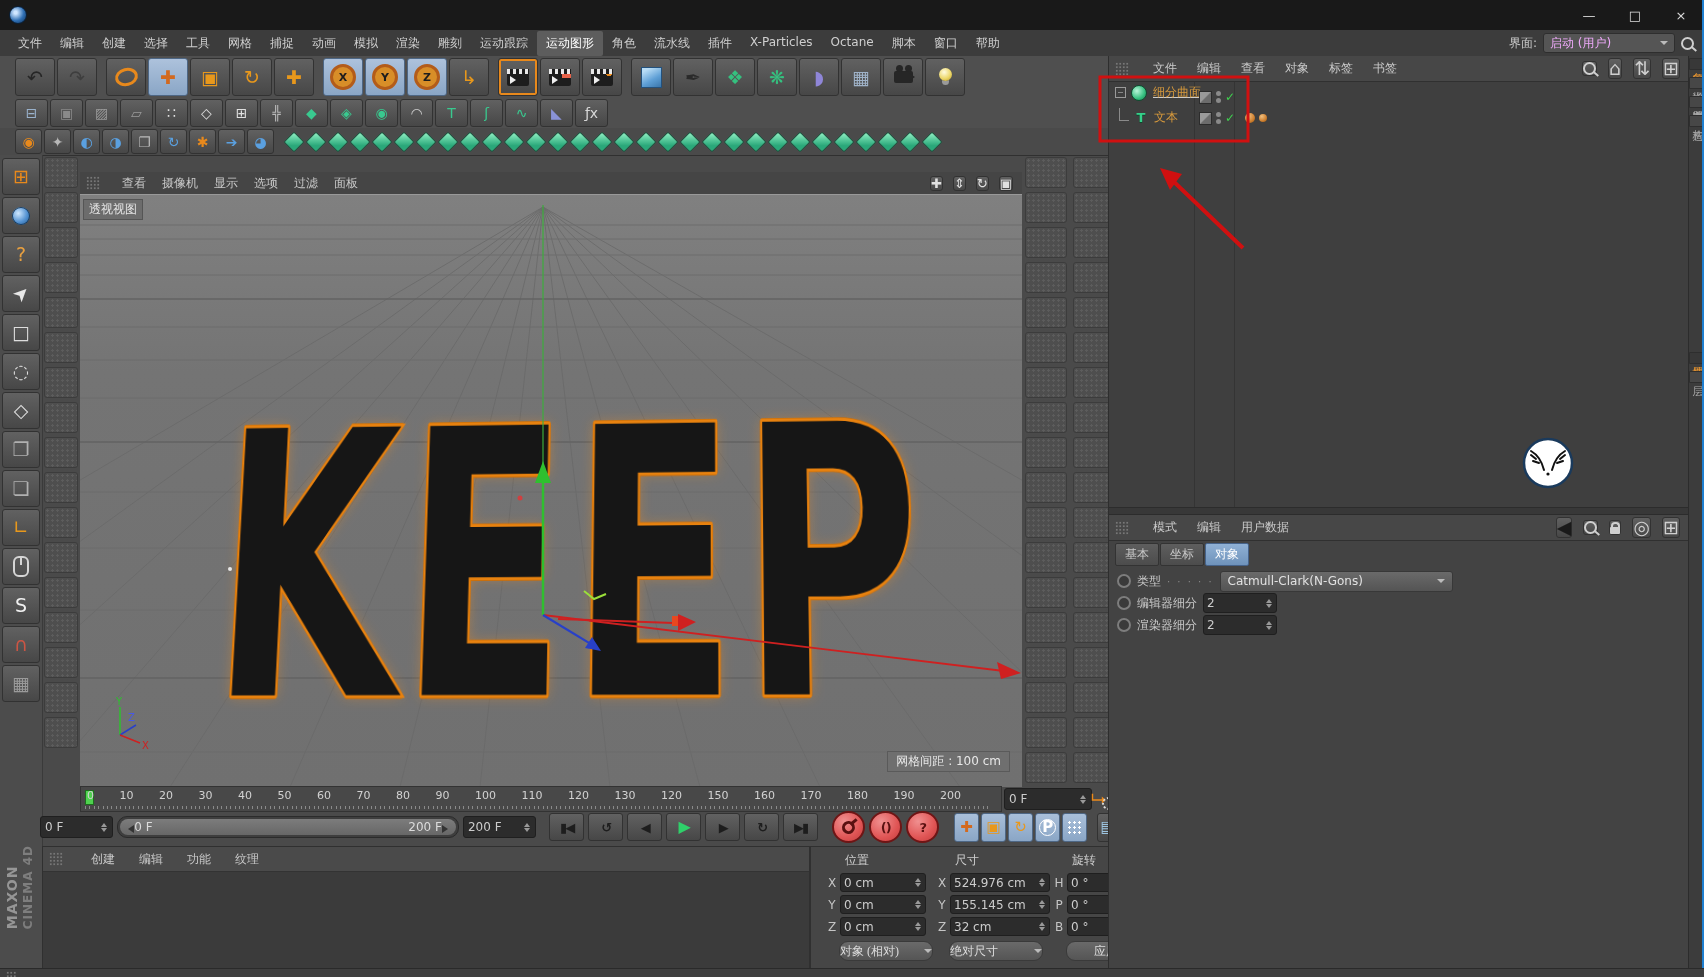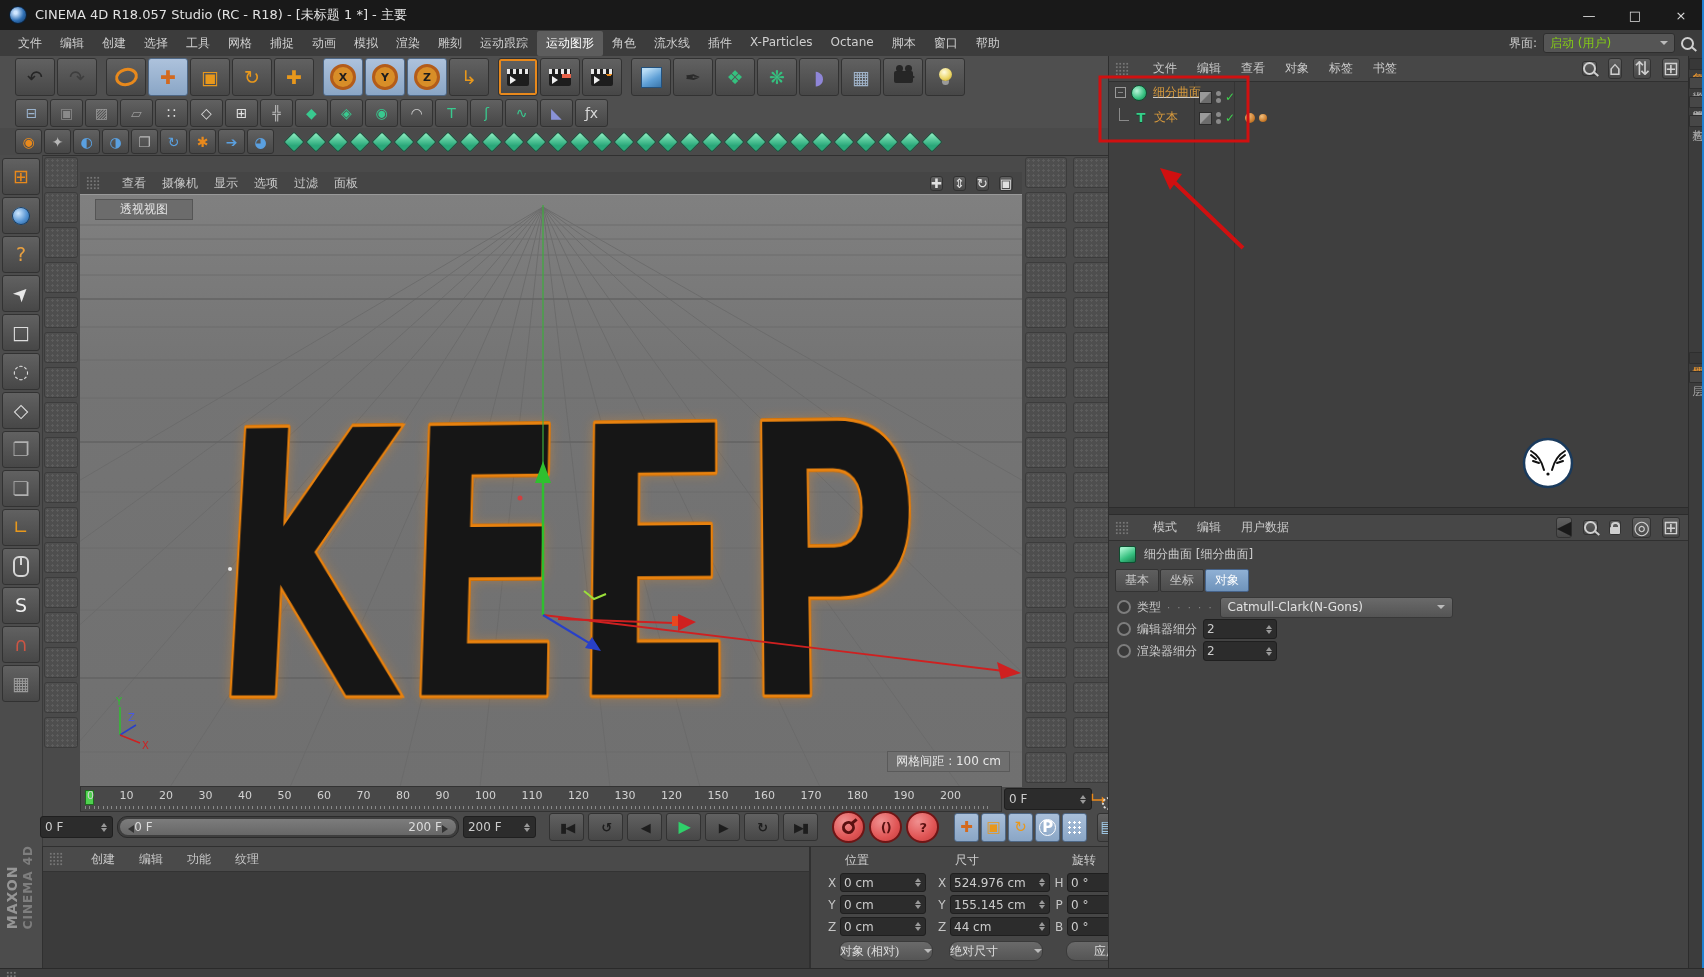--- a/index.html
+++ b/index.html
@@ -10,21 +10,21 @@
   .appicon{width:16px;height:16px;border-radius:50%;margin:0 8px 0 9px;background:radial-gradient(circle at 35% 35%,#cfe6ff 10%,#2f6fb4 55%,#0e2f55);border:1px solid #09203a;}
   .title-text{color:#e2e2e2;font-size:13px;}
   .winbtns{margin-left:auto;display:flex;height:30px;}
   .winbtn{width:46px;height:30px;display:flex;align-items:center;justify-content:center;color:#dcdcdc;font-size:13px;}
   
   .menubar{left:0;top:30px;width:1704px;height:26px;background:#3c3c3c;display:flex;align-items:center;border-bottom:1px solid #2a2a2a;}
   .menubar [data-name^="menubar-item"]{padding:4px 9px;color:#cfcfcf;cursor:default;}
   .menubar .active{background:#5d5d5d;border-radius:2px;color:#fff;}
   .iface{margin-left:auto;display:flex;align-items:center;gap:6px;padding-right:10px;}
   .iface-label{color:#c8c8c8;}
-  .dropdown{background:#555;border:1px solid #2e2e2e;border-radius:3px;height:18px;display:flex;align-items:center;padding:0 6px;gap:8px;color:#84cc16;min-width:118px;}
+  .dropdown{background:#555;border:1px solid #2e2e2e;border-radius:3px;height:18px;display:flex;align-items:center;padding:0 6px;gap:8px;color:#f0abfc;min-width:118px;}
   .dd-arrow{width:0;height:0;border:4px solid transparent;border-top-color:#bbb;margin-left:auto;margin-top:4px;}
   
   .tbar{display:flex;align-items:center;padding-left:14px;background:#4f4f4f;}
   .tb1{left:0;top:56px;width:1704px;height:42px;border-bottom:1px solid #3a3a3a;}
   .tb2{left:0;top:98px;width:1704px;height:30px;border-bottom:1px solid #3a3a3a;}
   .tb3{left:0;top:128px;width:1704px;height:27px;border-bottom:1px solid #303030;background:#4a4a4a;}
   .tile{background:linear-gradient(#616161,#474747);border:1px solid #323232;border-radius:3px;margin:1px;display:flex;align-items:center;justify-content:center;}
   .tb1 .tile{width:38px;height:36px;}
   .tb2 .tile{width:31px;height:26px;}
   .tb3 .tile{width:25px;height:23px;}
@@ -66,21 +66,21 @@
   .rcolA{left:1022px;top:155px;width:48px;height:630px;display:flex;flex-direction:column;align-items:center;}
   .rcolB{left:1070px;top:155px;width:48px;height:630px;display:flex;flex-direction:column;align-items:center;}
   .rcolA .ph-tile,.rcolB .ph-tile{width:40px;height:29px;}
   
   .vpmenu{left:80px;top:172px;width:942px;height:22px;background:#454545;display:flex;align-items:center;gap:2px;border-bottom:1px solid #2f2f2f;}
   .vpmenu [data-name^="viewport-menu-item"]{padding:2px 8px;color:#c9c9c9;}
   .grip{width:14px;height:14px;margin:0 4px 0 6px;background-image:radial-gradient(#777 1px,transparent 1.2px);background-size:3.5px 3.5px;}
   .vp-corner{margin-left:auto;display:flex;gap:8px;padding-right:8px;color:#d8d8d8;}
   .vp-corner span{font-size:13px;}
   .viewport{left:80px;top:194px;width:942px;height:592px;background:linear-gradient(#808080,#747474 30%,#707070);border-top:1px solid #999;overflow:hidden;}
-  .vp-chip{position:absolute;left:15px;top:4px;background:#6c6c6c;border:1px solid #555;color:#e4e4e4;font-size:12px;padding:1px 24px;}
+  .vp-chip{position:absolute;left:3px;top:4px;background:#6c6c6c;border:1px solid #555;color:#e4e4e4;font-size:12px;padding:1px 5px;}
   .grid-chip{position:absolute;right:12px;top:556px;background:#6f6f6f;border:1px solid #5a5a5a;color:#e8e8e8;font-size:12px;padding:1px 8px;}
   .keep-wrap{position:absolute;left:128px;top:148px;transform:perspective(1300px) rotateX(9deg) rotateY(-3deg);}
   .keep{font-size:330px;font-weight:bold;letter-spacing:4px;color:#161616;transform:scale(.74,1.15);transform-origin:top left;white-space:nowrap;
         -webkit-text-stroke:2.5px #e8820f;
         text-shadow:-2px 0 0 #c96f0c,2px 0 0 #c96f0c,0 -2px 0 #c96f0c,0 2px 0 #c96f0c,0 0 14px rgba(240,140,30,.45);}
   .axind{position:absolute;left:22px;top:500px;}
   
   .ruler{left:80px;top:786px;width:920px;height:24px;background:#484848;border:1px solid #333;}
   .ticks{position:absolute;left:6px;right:40px;top:2px;display:flex;justify-content:space-between;color:#d2d2d2;font-size:11px;}
   .tickline{position:absolute;left:4px;right:10px;bottom:2px;height:3px;background-image:repeating-linear-gradient(90deg,#8a8a8a 0 1px,transparent 1px 4.4px);}
@@ -168,21 +168,20 @@
   .maxon .l2{color:#7e7e7e;font-size:12px;}
   .annot{left:0;top:0;width:1704px;height:977px;pointer-events:none;z-index:50;}
 </style>
 </head>
 <body>
 
 <div id="app" data-name="cinema4d-window">
 
   <div class="abs titlebar" data-name="title-bar">
     <span class="appicon" data-name="app-logo-icon"></span>
-    <span class="title-text" data-name="window-title">CINEMA 4D R18.057 Studio (RC - R18) - [未标题 1 *] - 主要</span>
     <div class="winbtns" data-name="window-controls">
       <span class="winbtn" data-name="minimize-button">—</span>
       <span class="winbtn" data-name="maximize-button">□</span>
       <span class="winbtn" data-name="close-button">×</span>
     </div>
   </div>
 
   <div class="abs menubar" data-name="main-menu-bar">
     <div style="display:flex;" data-name="menubar-items">
         <span class="" data-name="menubar-item-0">文件</span>
@@ -766,21 +765,21 @@
       <div class="coord-row" data-name="coordinate-row">
         <span class="coord-axis" data-name="axis-label">Y</span>
         <div class="coord-field w92" data-name="size-y-field">
             <span data-name="value">155.145 cm</span>
             <span class="spin" data-name="spinner-icon"></span>
           </div>
       </div>
       <div class="coord-row" data-name="coordinate-row">
         <span class="coord-axis" data-name="axis-label">Z</span>
         <div class="coord-field w92" data-name="size-z-field">
-            <span data-name="value">44 cm</span>
+            <span data-name="value">32 cm</span>
             <span class="spin" data-name="spinner-icon"></span>
           </div>
       </div>
       <div class="coord-dd" style="width:92px;margin-left:12px;" data-name="size-mode-dropdown">
           <span data-name="size-mode-value">绝对尺寸</span>
           <span class="dd-arrow" data-name="chevron-down-icon"></span>
         </div>
     </div>
     <div class="coord-col" data-name="rotation-column">
       <div class="coord-head" data-name="rotation-header">旋转</div>
@@ -887,24 +886,20 @@
           <div class="tile" data-name="am-lock-icon">
             <span class="glyph locki" data-name="am-lock-icon"></span>
           </div>
           <div class="tile" data-name="am-cycle-icon">
             <span class="glyph " data-name="am-cycle-icon" style="color: rgb(207, 207, 207);">◎</span>
           </div>
           <div class="tile" data-name="am-add-icon">
             <span class="glyph " data-name="am-add-icon" style="color: rgb(207, 207, 207);">⊞</span>
           </div>
         </div>
-    </div>
-    <div class="am-title" data-name="attribute-object-title-row">
-      <span class="am-cube" data-name="subdivision-surface-icon"></span>
-      <span data-name="attribute-object-title">细分曲面 [细分曲面]</span>
     </div>
     <div class="am-tabs" data-name="attribute-tabs">
         <span class="amtab" data-name="attribute-tab-0">基本</span>
         <span class="amtab" data-name="attribute-tab-1">坐标</span>
         <span class="amtab active" data-name="attribute-tab-2">对象</span>
       </div>
     <div class="am-row" style="" data-name="type-row">
       <span class="bullet" data-name="param-bullet-icon"></span>
       <span class="am-label" data-name="type-label">类型</span>
       <span class="leader" data-name="leader-dots">· · · · ·</span>

